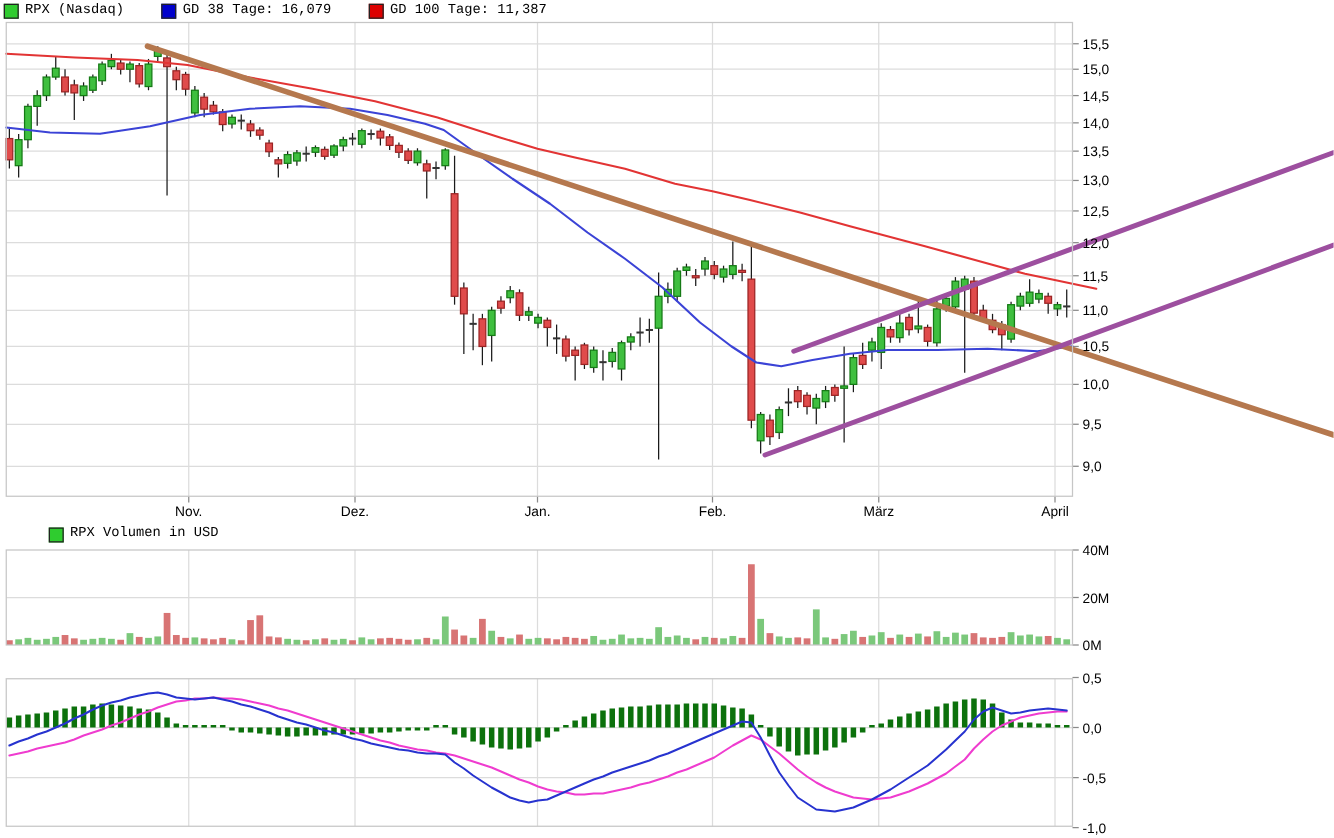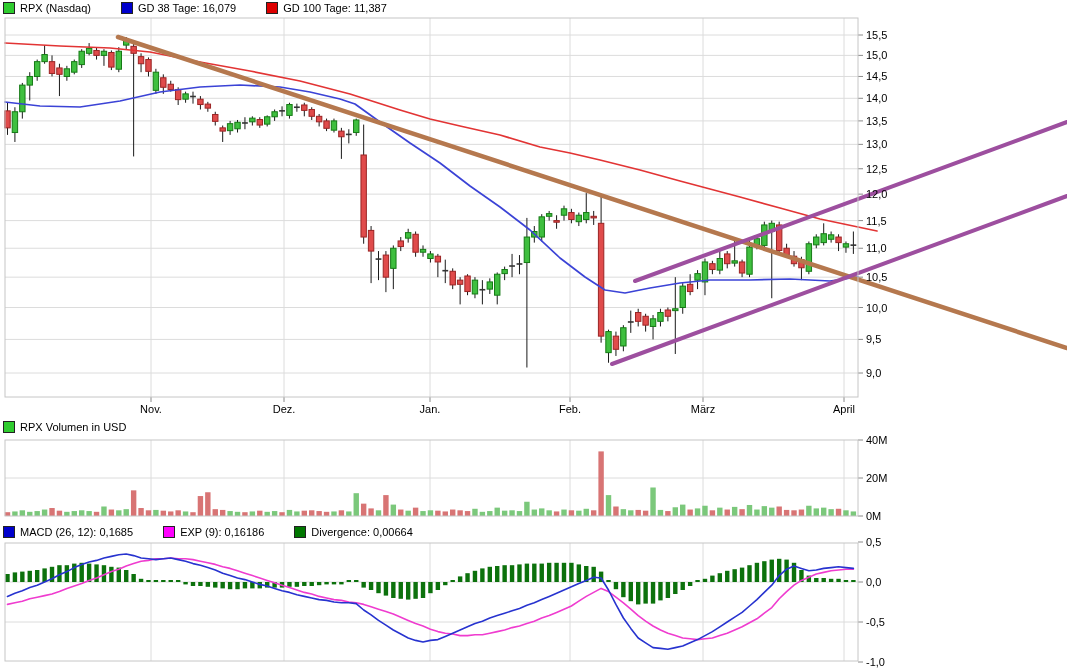--- a/index.html
+++ b/index.html
@@ -1,24 +1,24 @@
 <!DOCTYPE html>
 <html><head>
 <meta charset="utf-8">
 <style>
   html,body{margin:0;padding:0;background:#fff;}
   .stage{position:relative;width:1067px;height:670px;background:#fff;overflow:hidden;
          font-family:"Liberation Sans",sans-serif;font-size:11px;color:#000;}
   .stage svg{position:absolute;left:0;top:0;}
   .legend{position:absolute;left:3px;display:flex;align-items:center;gap:0;white-space:nowrap;}
-  .legend .item{display:flex;align-items:flex-start;margin-right:30px;}
+  .legend .item{display:flex;align-items:flex-end;margin-right:30px;font-family:Liberation Mono, monospace;}
   .legend .sq{width:10px;height:10px;border:1px solid #222;margin-right:5px;display:inline-block;}
   .legend .lbl{font-size:11px;line-height:13px;}
   #lg-price{top:2px;}
-  #lg-volume{top:421px;}
+  #lg-volume{top:421px;margin-left:36px;}
   #lg-macd{top:526px;}
 </style>
 </head>
 <body>
 
 <div class="stage">
   <svg id="chart-svg" width="1067" height="670" viewBox="0 0 1067 670">
       <g>
         <line x1="5" y1="35" x2="858" y2="35" stroke="#dcdcdc"></line>
         <line x1="858" y1="35" x2="863" y2="35" stroke="#8a8a8a"></line>
@@ -613,27 +613,13 @@
     </span>
   </div>
 
   <div class="legend" id="lg-volume">
     <span class="item">
       <span class="sq" style="background: rgb(47, 204, 47);"></span>
       <span class="lbl">RPX Volumen in USD</span>
     </span>
   </div>
 
-  <div class="legend" id="lg-macd">
-    <span class="item">
-      <span class="sq" style="background: rgb(0, 0, 204);"></span>
-      <span class="lbl">MACD (26, 12): 0,1685</span>
-    </span>
-    <span class="item">
-      <span class="sq" style="background: rgb(255, 0, 255);"></span>
-      <span class="lbl">EXP (9): 0,16186</span>
-    </span>
-    <span class="item">
-      <span class="sq" style="background: rgb(0, 119, 0);"></span>
-      <span class="lbl">Divergence: 0,00664</span>
-    </span>
-  </div>
 </div>
 
 </body></html>

